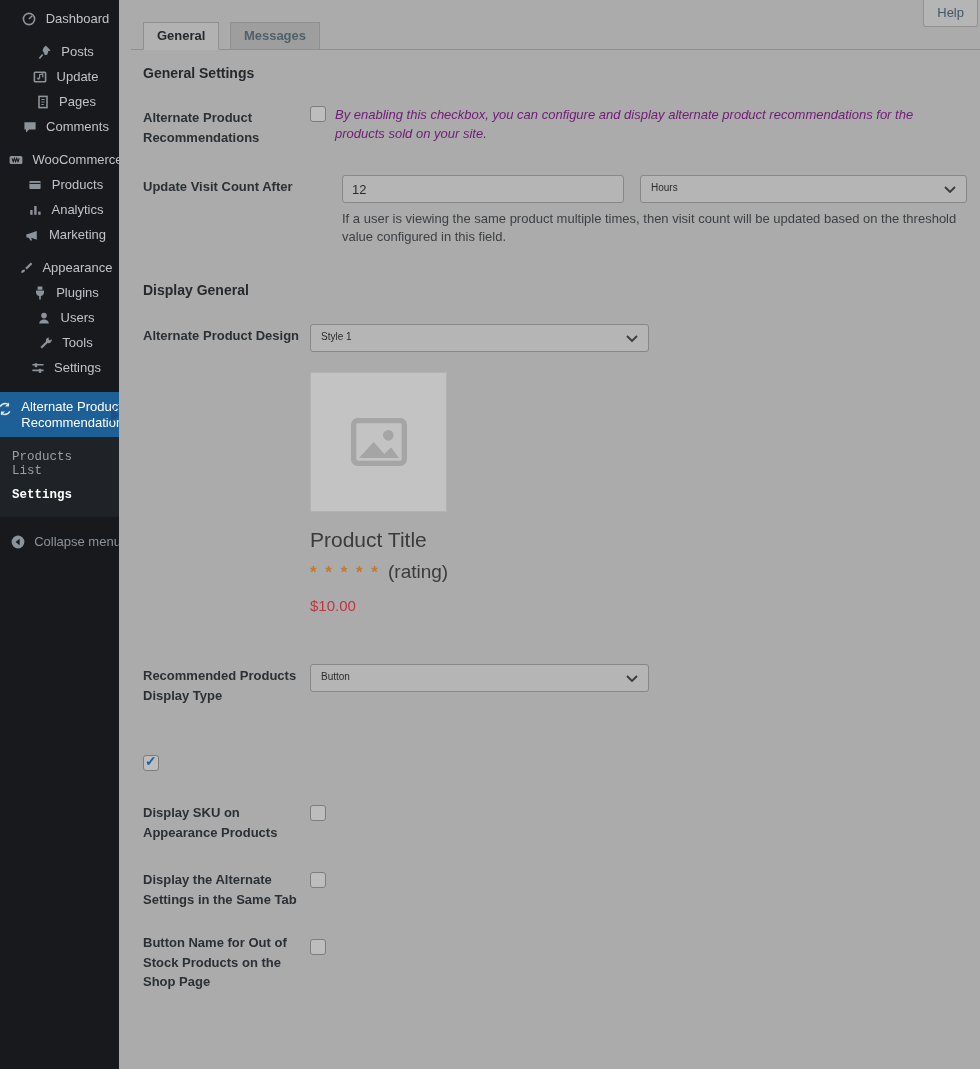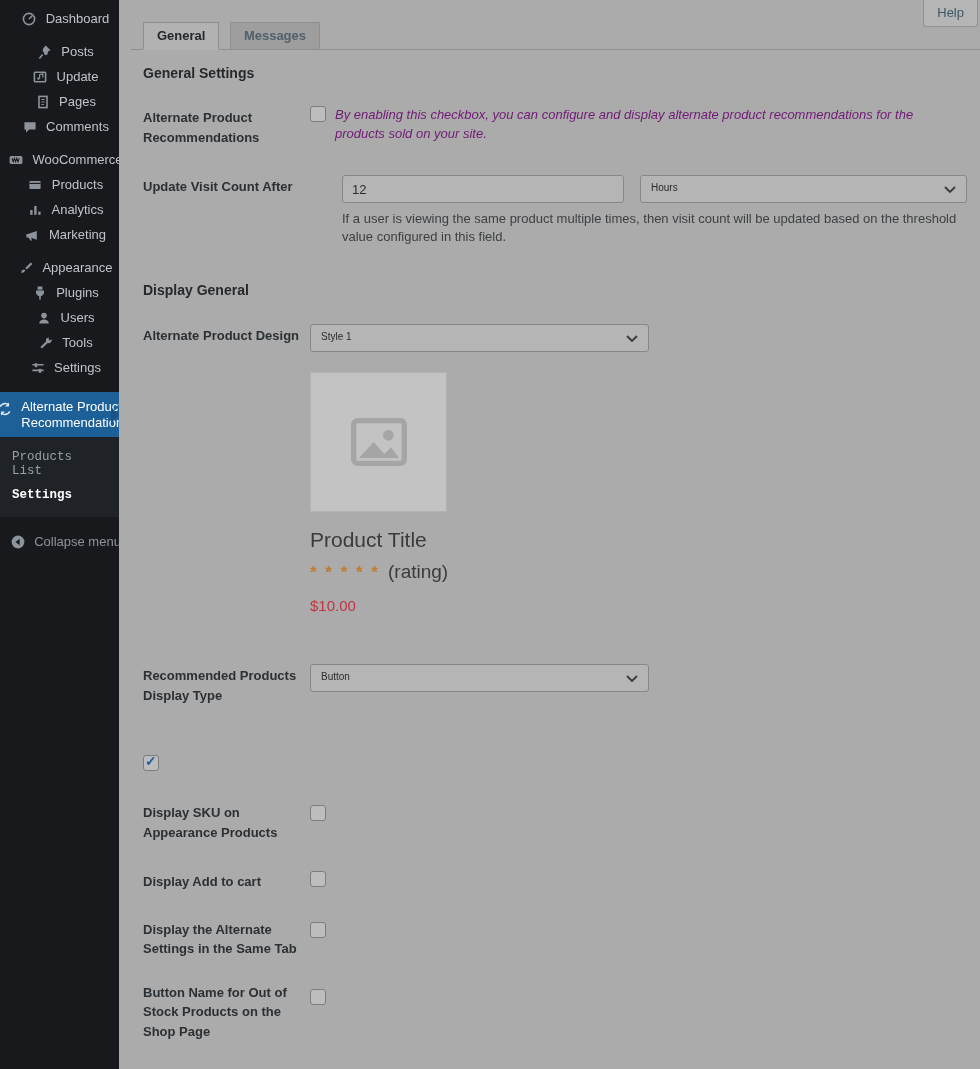--- a/index.html
+++ b/index.html
@@ -317,26 +317,20 @@
         </div>
       </div>
 
       <div class="row" style="margin-top:26px;">
         <div class="row-label">Display SKU on Appearance Products</div>
         <div class="row-field" style="padding-top:4px;">
           <span class="cb"></span>
         </div>
       </div>
 
-      <div class="row" style="margin-top:28px;">
-        <div class="row-label">Display Add to cart</div>
-        <div class="row-field" style="padding-top:1px;">
-          <span class="cb"></span>
-        </div>
-      </div>
 
       <div class="row" style="margin-top:26px;">
         <div class="row-label">Display the Alternate Settings in the Same Tab</div>
         <div class="row-field" style="padding-top:4px;">
           <span class="cb"></span>
         </div>
       </div>
 
       <div class="row" style="margin-top:22px;">
         <div class="row-label">Button Name for Out of Stock Products on the Shop Page</div>

